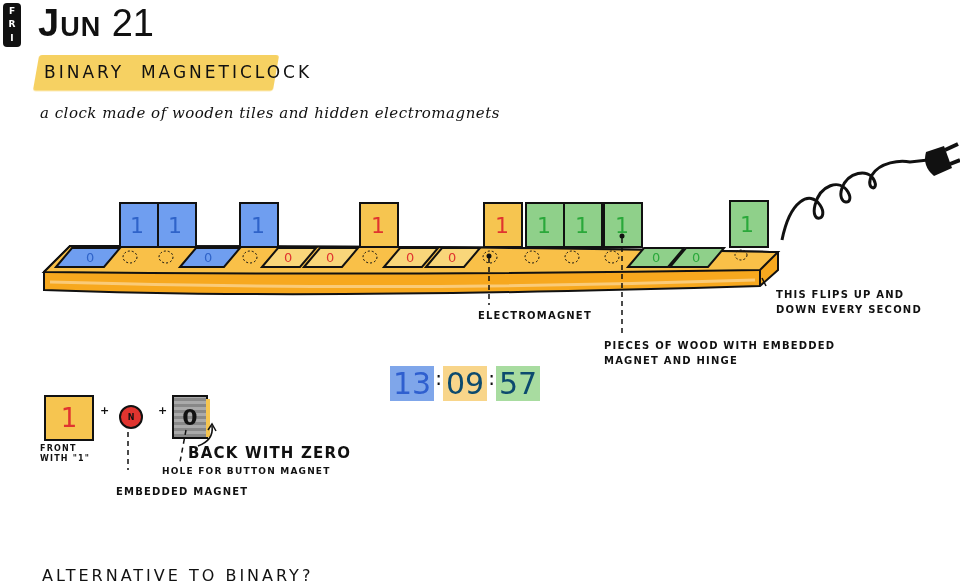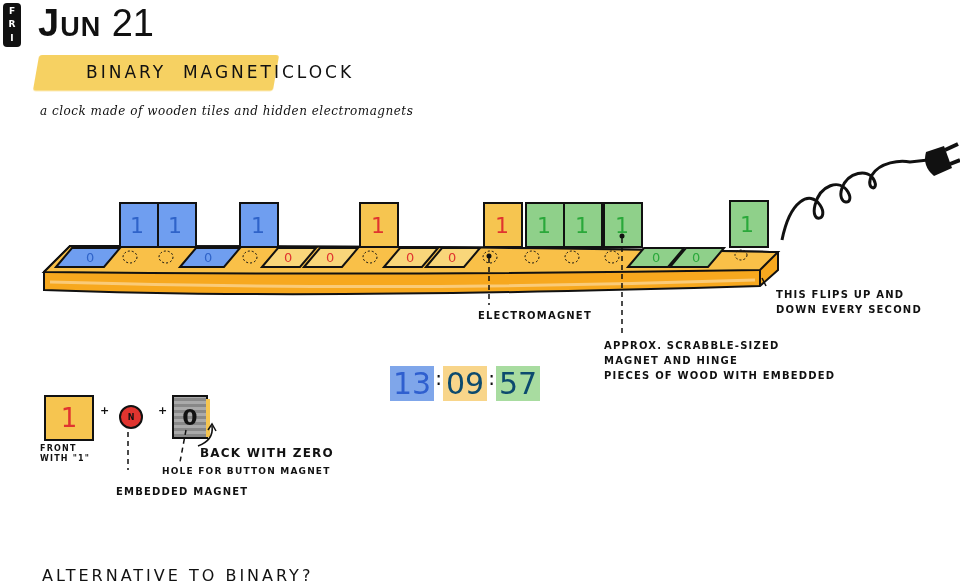--- a/index.html
+++ b/index.html
@@ -8,39 +8,39 @@
   .abs { position:absolute; }
   .day-badge { left:3px; top:3px; width:18px; height:44px; background:#111; border-radius:4px;
                color:#fff; font-size:9px; font-weight:bold; display:flex; flex-direction:column;
                align-items:center; justify-content:space-around; padding:2px 0; box-sizing:border-box; }
   .day-badge span { line-height:9px; }
   .date-title { left:38px; top:2px; font-size:38px; font-family:"Liberation Sans", sans-serif; font-weight:normal; }
   .date-title .mon { font-variant:small-caps; font-weight:bold; letter-spacing:1px; }
   .highlight { left:36px; top:55px; width:240px; height:36px; background:#f6cd52; opacity:0.9;
                transform:skewX(-10deg); border-radius:3px; filter:blur(0.5px); }
   .subtitle { left:44px; top:62px; font-size:17px; letter-spacing:3px; font-family:"DejaVu Sans", sans-serif; }
-  .tagline { left:40px; top:104px; font-size:12px; font-family:"DejaVu Serif", serif; font-style:italic; letter-spacing:0.5px; }
+  .tagline { left:40px; top:104px; font-size:15px; font-family:"DejaVu Serif", serif; font-style:italic; letter-spacing:0.5px; }
   .label { font-size:10px; font-weight:bold; letter-spacing:1.2px; line-height:15px; text-transform:uppercase; }
   .time-box { font-size:30px; font-family:"DejaVu Sans", sans-serif; padding:0 3px; }
   .alt { left:42px; top:566px; font-size:16px; letter-spacing:3px; }
 </style>
 </head>
 <body>
 
 <div class="abs day-badge">
   <span>F</span>
   <span>R</span>
   <span>I</span>
 </div>
 <div class="abs date-title">
   <span class="mon">Jun</span>
   <span>21</span>
 </div>
 <div class="abs highlight"></div>
-<div class="abs subtitle" style="white-space:pre;margin-left:42px;">BINARY  MAGNETICLOCK</div>
+<div class="abs subtitle" style="white-space:pre;">BINARY  MAGNETICLOCK</div>
 <div class="abs tagline">a clock made of wooden tiles and hidden electromagnets</div>
 
 <svg class="abs" style="left:0;top:140px;" width="960" height="200" viewBox="0 140 960 200">
 
   <g>
     <path d="M44,272 L44,290 Q300,300 760,286 L778,270 L778,252 Q500,246 70,246 Z" fill="#f7a81e" stroke="#111" stroke-width="2"></path>
     <path d="M44,272 L70,246 Q500,246 778,252 L760,270 Q400,276 44,272 Z" fill="#f9c048" stroke="#111" stroke-width="2"></path>
     <path d="M760,270 L760,286" stroke="#111" stroke-width="2"></path>
     <path d="M50,282 Q400,292 755,280" stroke="#fff" stroke-opacity="0.4" stroke-width="3" fill="none"></path>
   </g>
@@ -108,23 +108,22 @@
   <g>
     <path d="M782,240 C790,200 810,190 820,205 C830,220 810,225 815,205 C820,185 840,178 848,192 C856,206 836,206 842,188 C848,172 868,168 874,180 C880,192 864,190 872,175 C880,162 900,160 910,162 L928,160" fill="none" stroke="#111" stroke-width="3"></path>
     <path d="M926,152 L944,146 L952,168 L934,176 Q922,166 926,152 Z" fill="#111"></path>
     <line x1="945" y1="150" x2="958" y2="144" stroke="#111" stroke-width="4"></line>
     <line x1="950" y1="164" x2="960" y2="160" stroke="#111" stroke-width="4"></line>
   </g>
 </svg>
 
 <div class="abs label" style="left:478px; top:308px;">ELECTROMAGNET</div>
 <div class="abs label" style="left:604px; top:338px;">
-  <div>APPROX. SCRABBLE-SIZED</div>
+  <div>PIECES OF WOOD WITH EMBEDDED</div>
   <div>MAGNET AND HINGE</div>
-  <div>PIECES OF WOOD WITH EMBEDDED</div>
 </div>
 <div class="abs label" style="left:776px; top:287px;">
   <div>THIS FLIPS UP AND</div>
   <div>DOWN EVERY SECOND</div>
 </div>
 
 <div class="abs" style="left:390px; top:366px; display:flex; ">
   <span class="time-box" style="background:#7fa6ea; color:#2f5fcf;">13</span>
   <span style="font-size:20px; padding:0 1px;">:</span>
   <span class="time-box" style="background:#f8d58a; color:#0c4a6e;">09</span>
@@ -143,17 +142,17 @@
   <line x1="128" y1="432" x2="128" y2="470" stroke="#111" stroke-width="1.5" stroke-dasharray="5,4"></line>
   <line x1="186" y1="430" x2="180" y2="462" stroke="#111" stroke-width="1.5" stroke-dasharray="5,4"></line>
   <path d="M198,446 Q214,440 212,426" fill="none" stroke="#111" stroke-width="1.5"></path>
   <path d="M208,430 L212,424 L216,431" fill="none" stroke="#111" stroke-width="1.5"></path>
 </svg>
 
 <div class="abs label" style="left:40px; top:444px; font-size:8px; line-height:10px;">
   <div>FRONT</div>
   <div>WITH "1"</div>
 </div>
-<div class="abs label" style="left:200px; top:446px; font-size:12px;">BACK WITH ZERO</div>
+<div class="abs label" style="left:188px; top:446px; font-size:15px;">BACK WITH ZERO</div>
 <div class="abs label" style="left:162px; top:464px; font-size:9px;">HOLE FOR BUTTON MAGNET</div>
 <div class="abs label" style="left:116px; top:484px; font-size:10px;">EMBEDDED MAGNET</div>
 
 <div class="abs alt">ALTERNATIVE TO BINARY?</div>
 
 </body></html>

